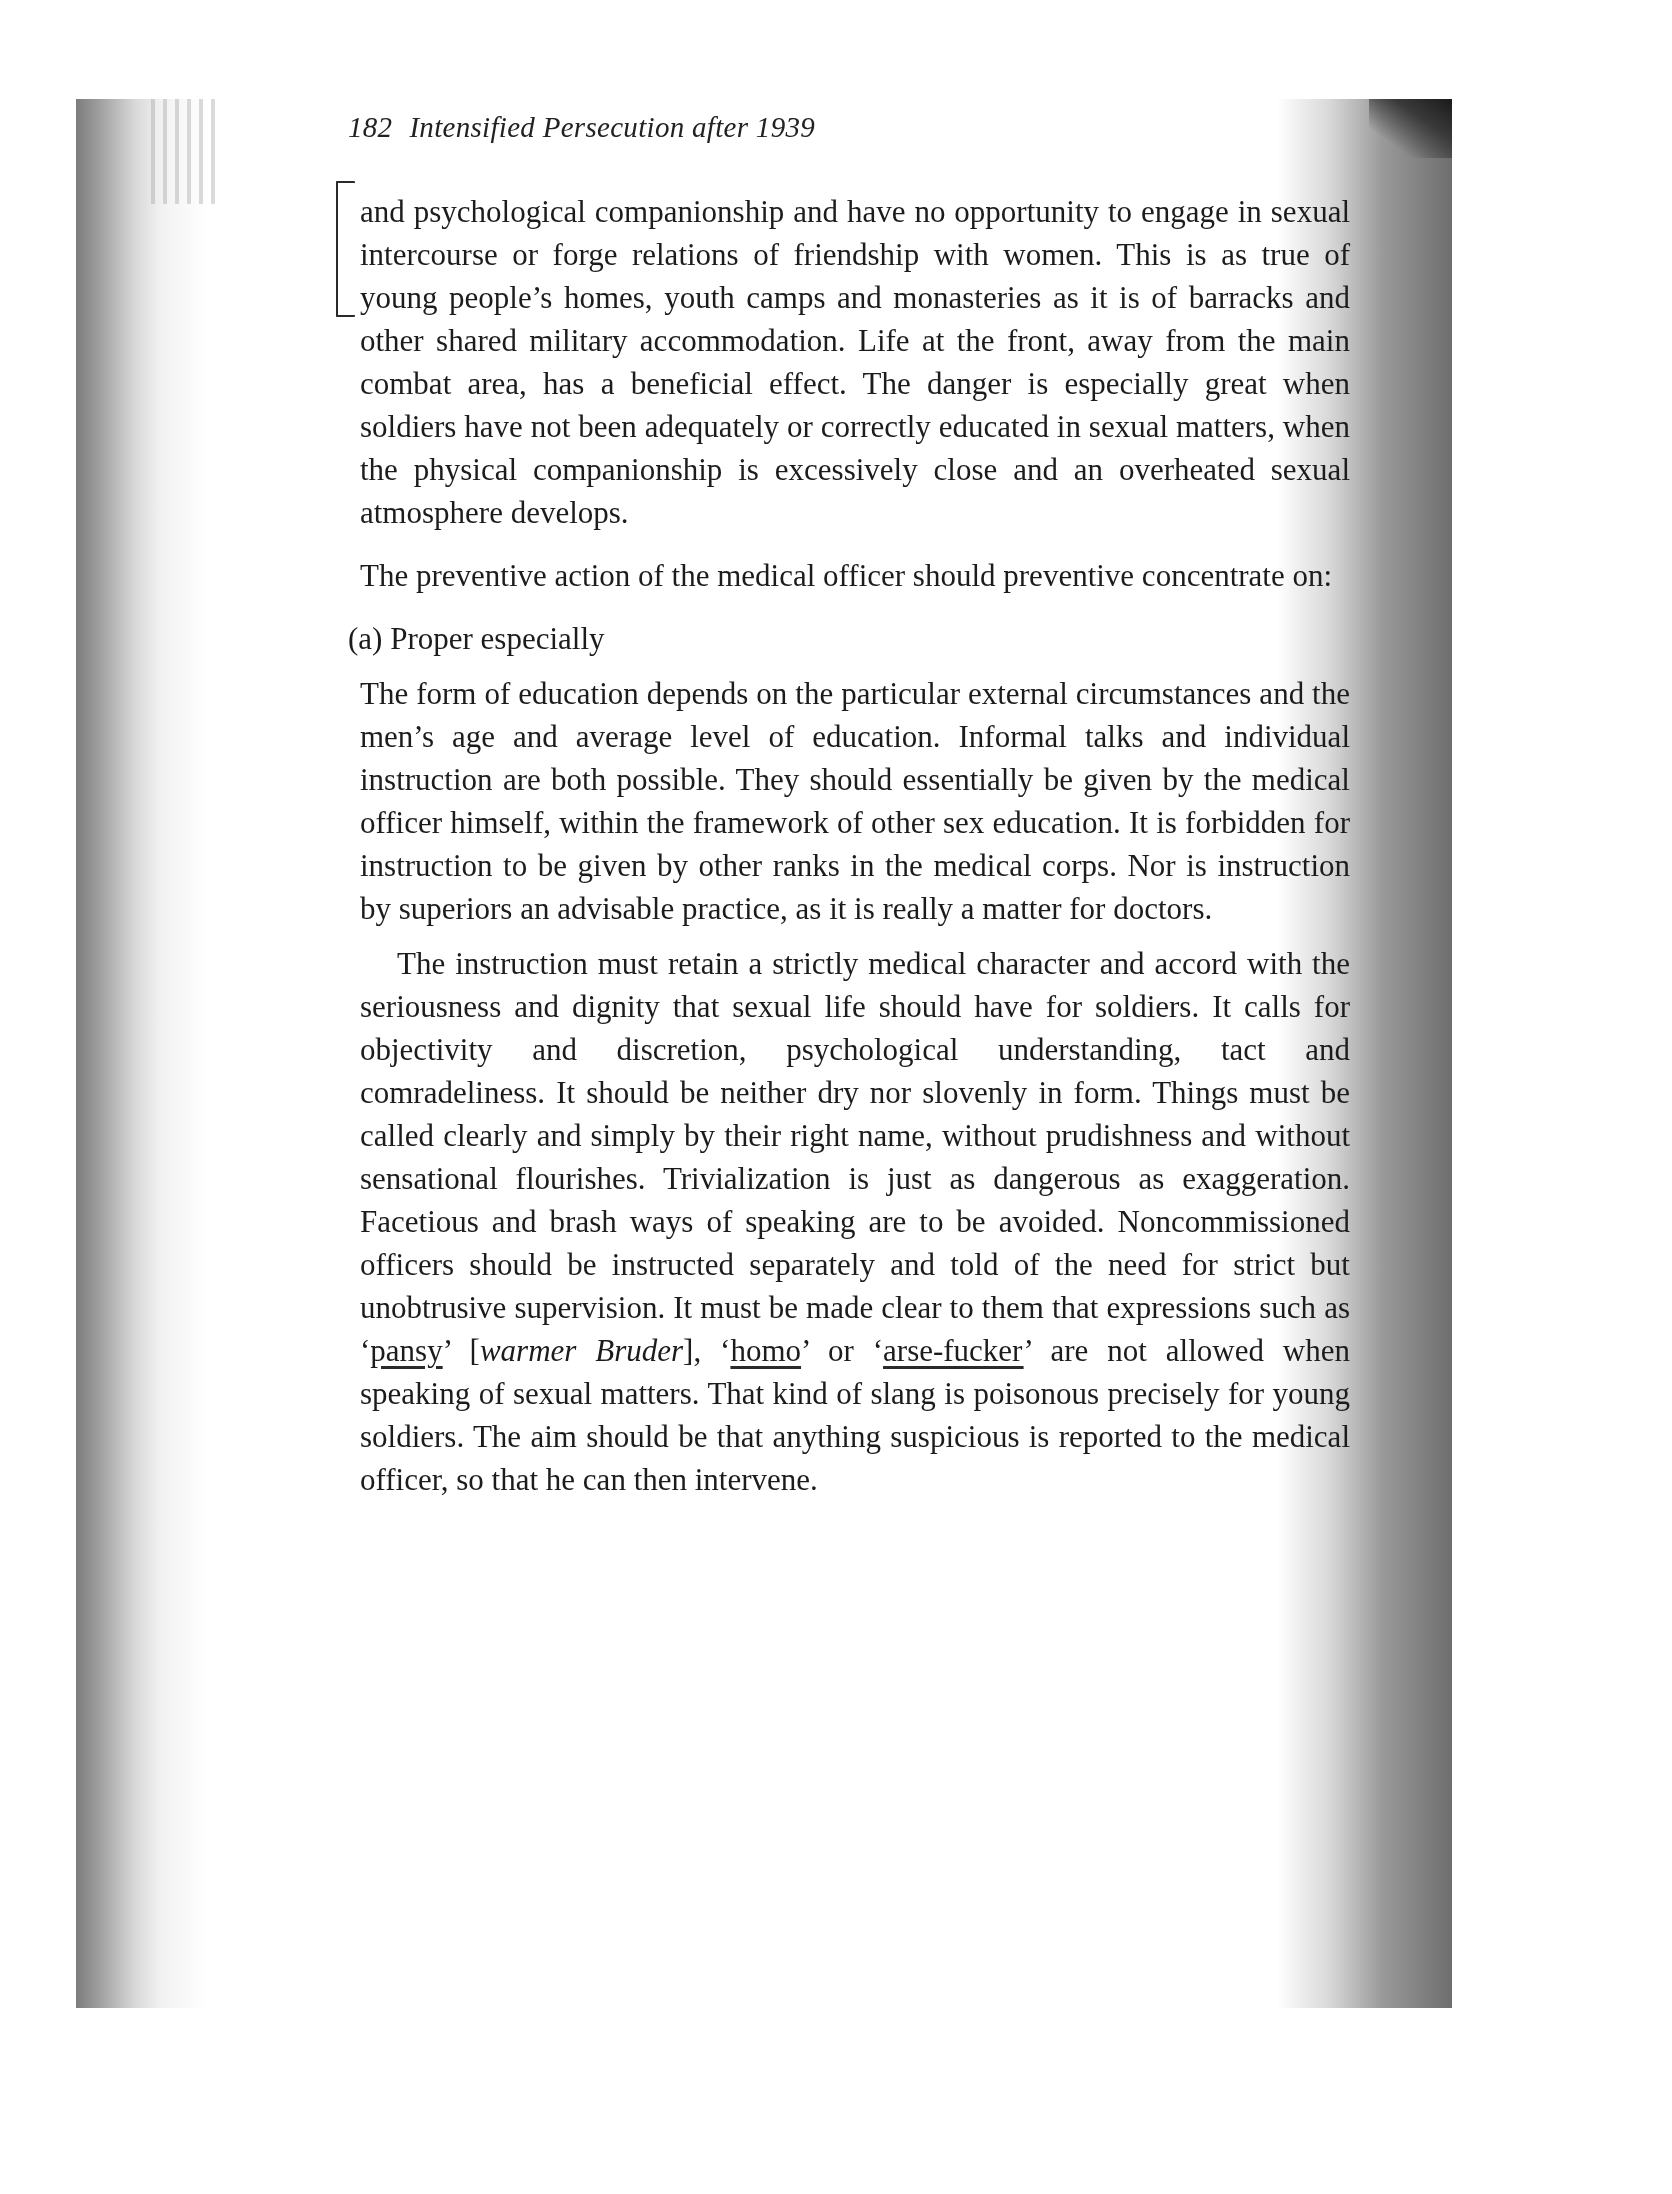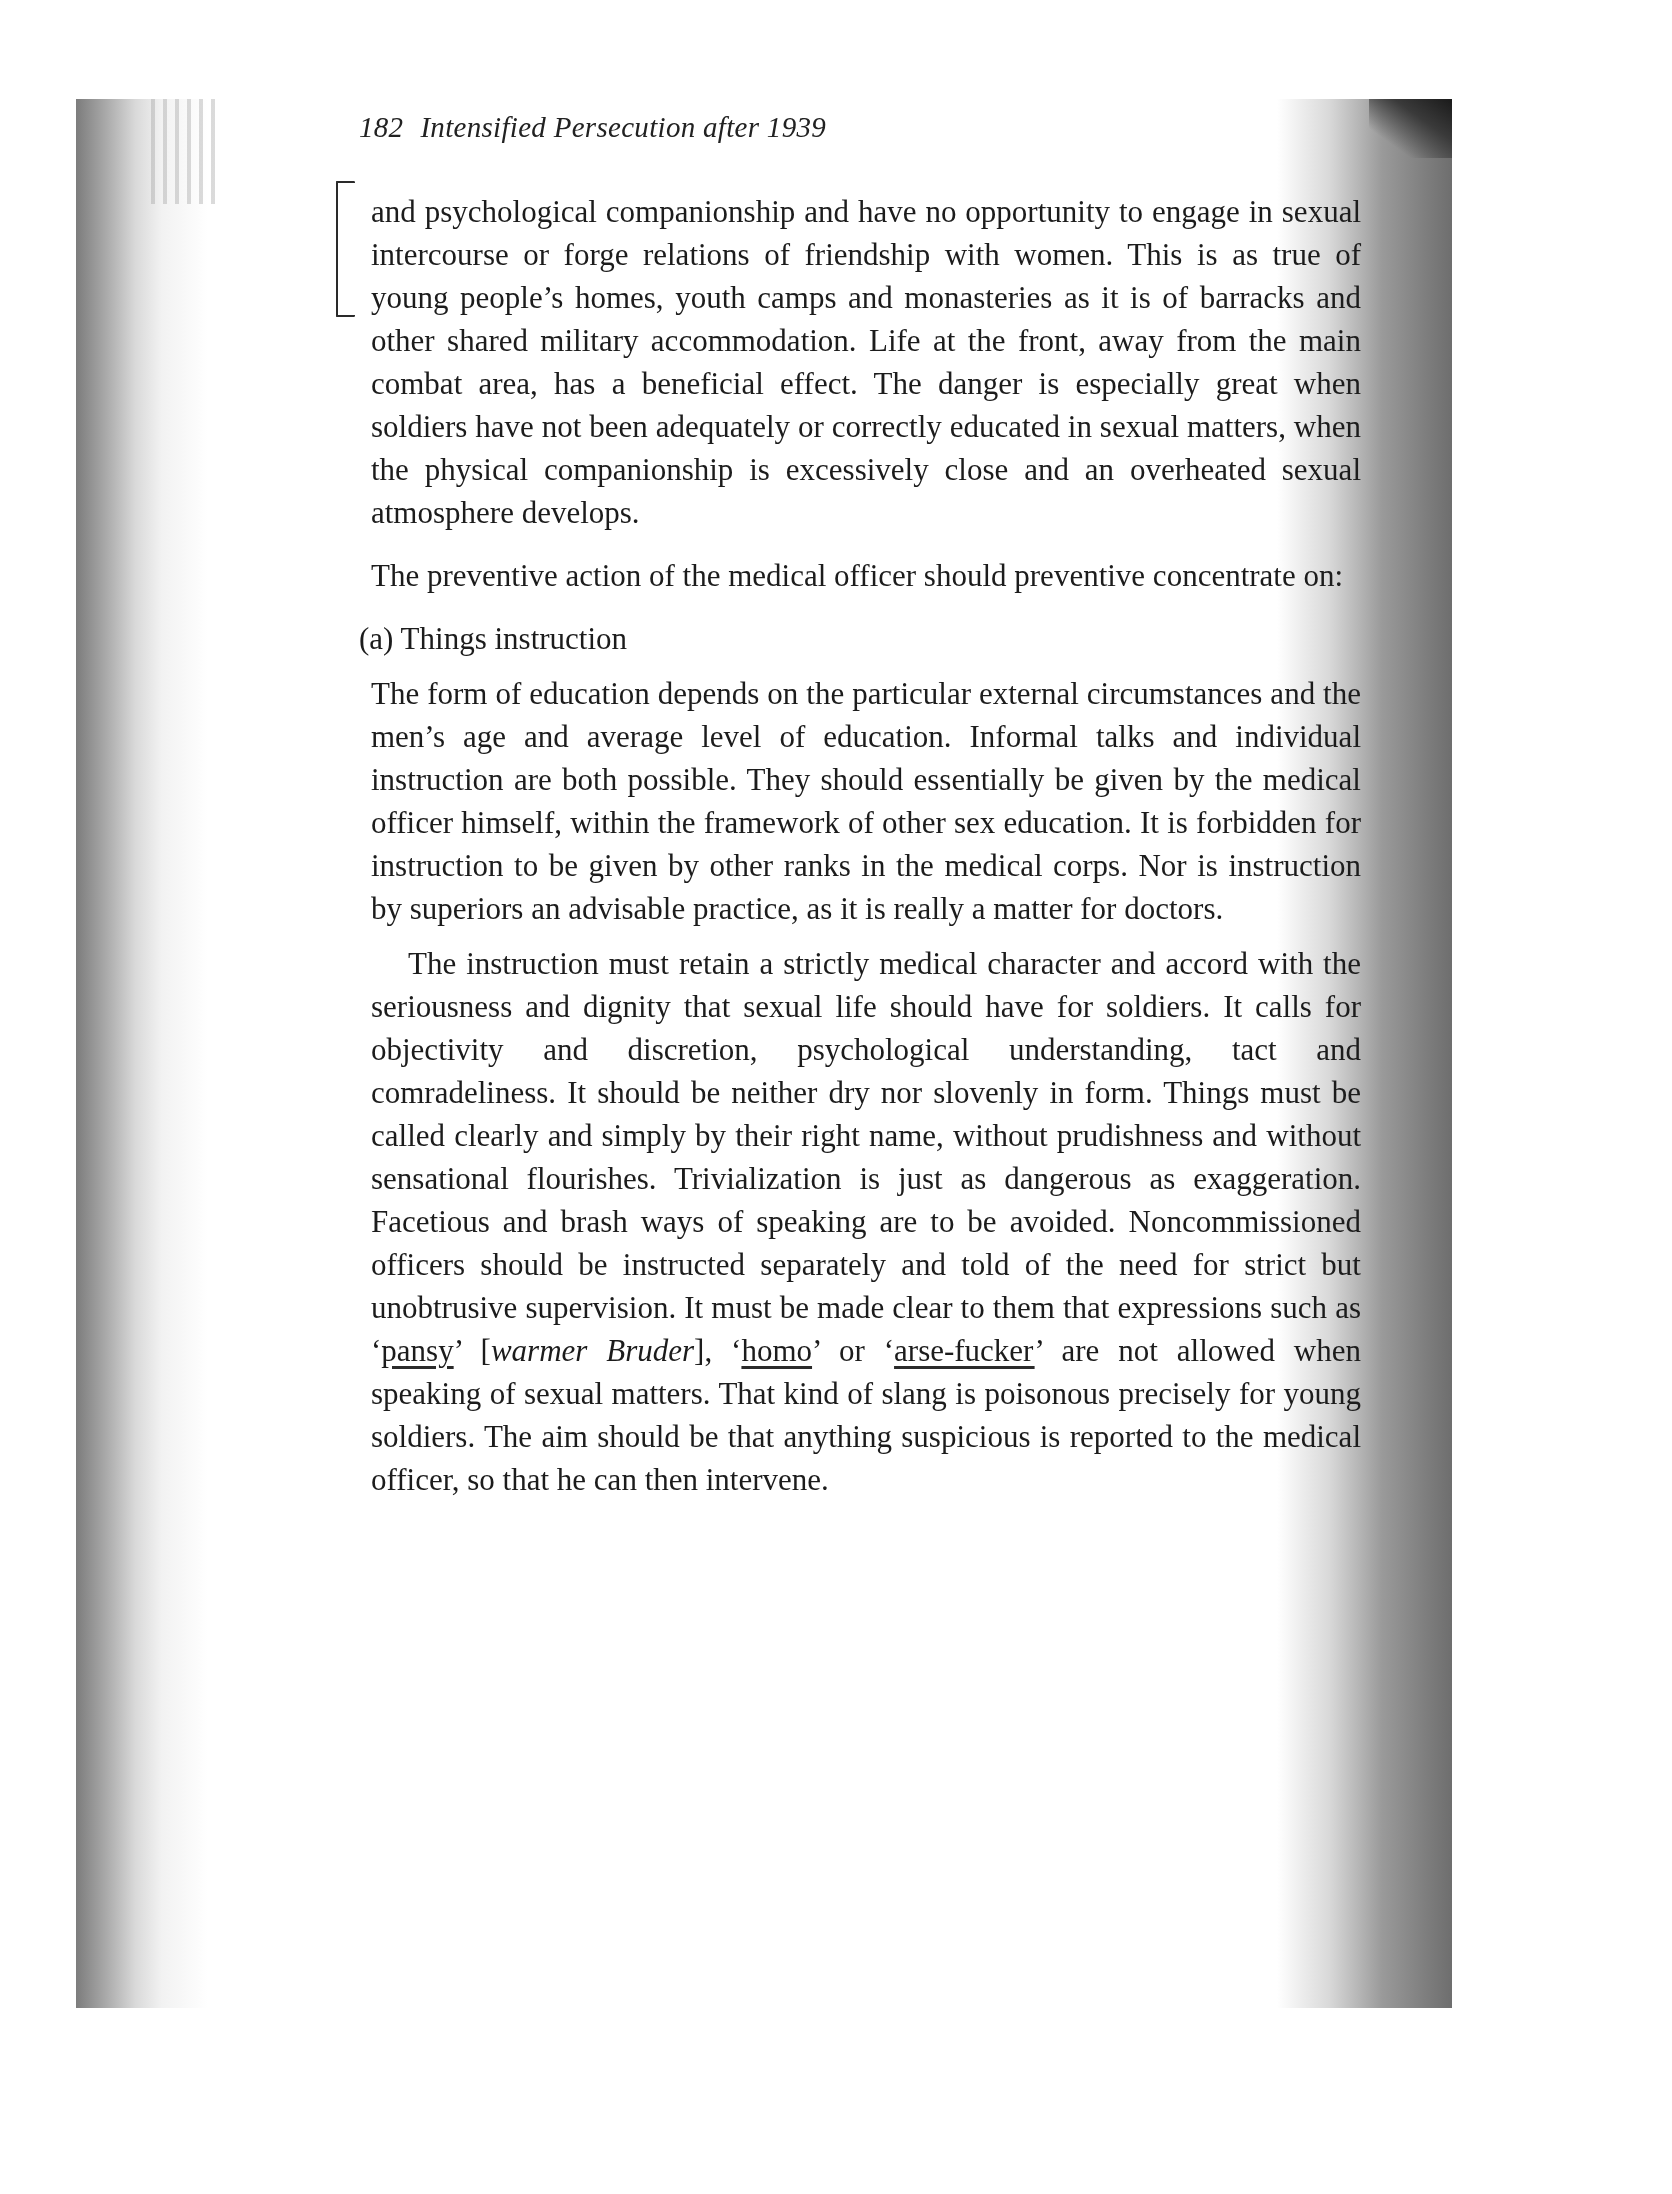--- a/index.html
+++ b/index.html
@@ -51,21 +51,21 @@
   .edge-right-top {
     position: absolute;
     left: 1369px;
     top: 99px;
     width: 83px;
     height: 59px;
     background: linear-gradient(to bottom left, #1a1a1a 0%, #3a3a3a 35%, rgba(110,110,110,0) 75%);
   }
   .content {
     position: absolute;
-    left: 359px;
+    left: 348px;
     top: 111px;
     width: 1014px;
   }
   .running-head {
     font-style: italic;
     font-size: 29px;
     letter-spacing: 0.3px;
     margin: 0 0 46px 0;
     color: #222;
   }
@@ -122,20 +122,20 @@
 
 <div class="content">
   <div class="running-head">
     <span class="page-num">182</span><span>Intensified Persecution after 1939</span>
   </div>
 
   <p>and psychological companionship and have no opportunity to engage in sexual intercourse or forge relations of friendship with women. This is as true of young people’s homes, youth camps and monasteries as it is of barracks and other shared military accommodation. Life at the front, away from the main combat area, has a beneficial effect. The danger is especially great when soldiers have not been adequately or correctly educated in sexual matters, when the physical companionship is excessively close and an overheated sexual atmosphere develops.</p>
 
   <p class="para-gap">The preventive action of the medical officer should preventive concentrate on:</p>
 
-  <div class="section-label">(a) Things instruction</div>
+  <div class="section-label">(a) Proper especially</div>
   <p>The form of education depends on the particular external circumstances and the men’s age and average level of education. Informal talks and individual instruction are both possible. They should essentially be given by the medical officer himself, within the framework of other sex education. It is forbidden for instruction to be given by other ranks in the medical corps. Nor is instruction by superiors an advisable practice, as it is really a matter for doctors.</p>
 
   <p class="indent"><span>The instruction must retain a strictly medical character and accord with the seriousness and dignity that sexual life should have for soldiers. It calls for objectivity and discretion, psychological understanding, tact and comradeliness. It should be neither dry nor slovenly in form. Things must be called clearly and simply by their right name, without prudishness and without sensational flourishes. Trivialization is just as dangerous as exaggeration. Facetious and brash ways of speaking are to be avoided. Noncommissioned officers should be instructed separately and told of the need for strict but unobtrusive supervision. It must be made clear to them that expressions such as ‘</span><span class="ink-underline">pansy</span><span>’ [</span><span class="ital">warmer Bruder</span><span>], ‘</span><span class="ink-underline">homo</span><span>’ or ‘</span><span class="ink-underline">arse-fucker</span><span>’ are not allowed when speaking of sexual matters. That kind of slang is poisonous precisely for young soldiers. The aim should be that anything suspicious is reported to the medical officer, so that he can then intervene.</span></p>
 
 
 </div>
 
 
 </body></html>

